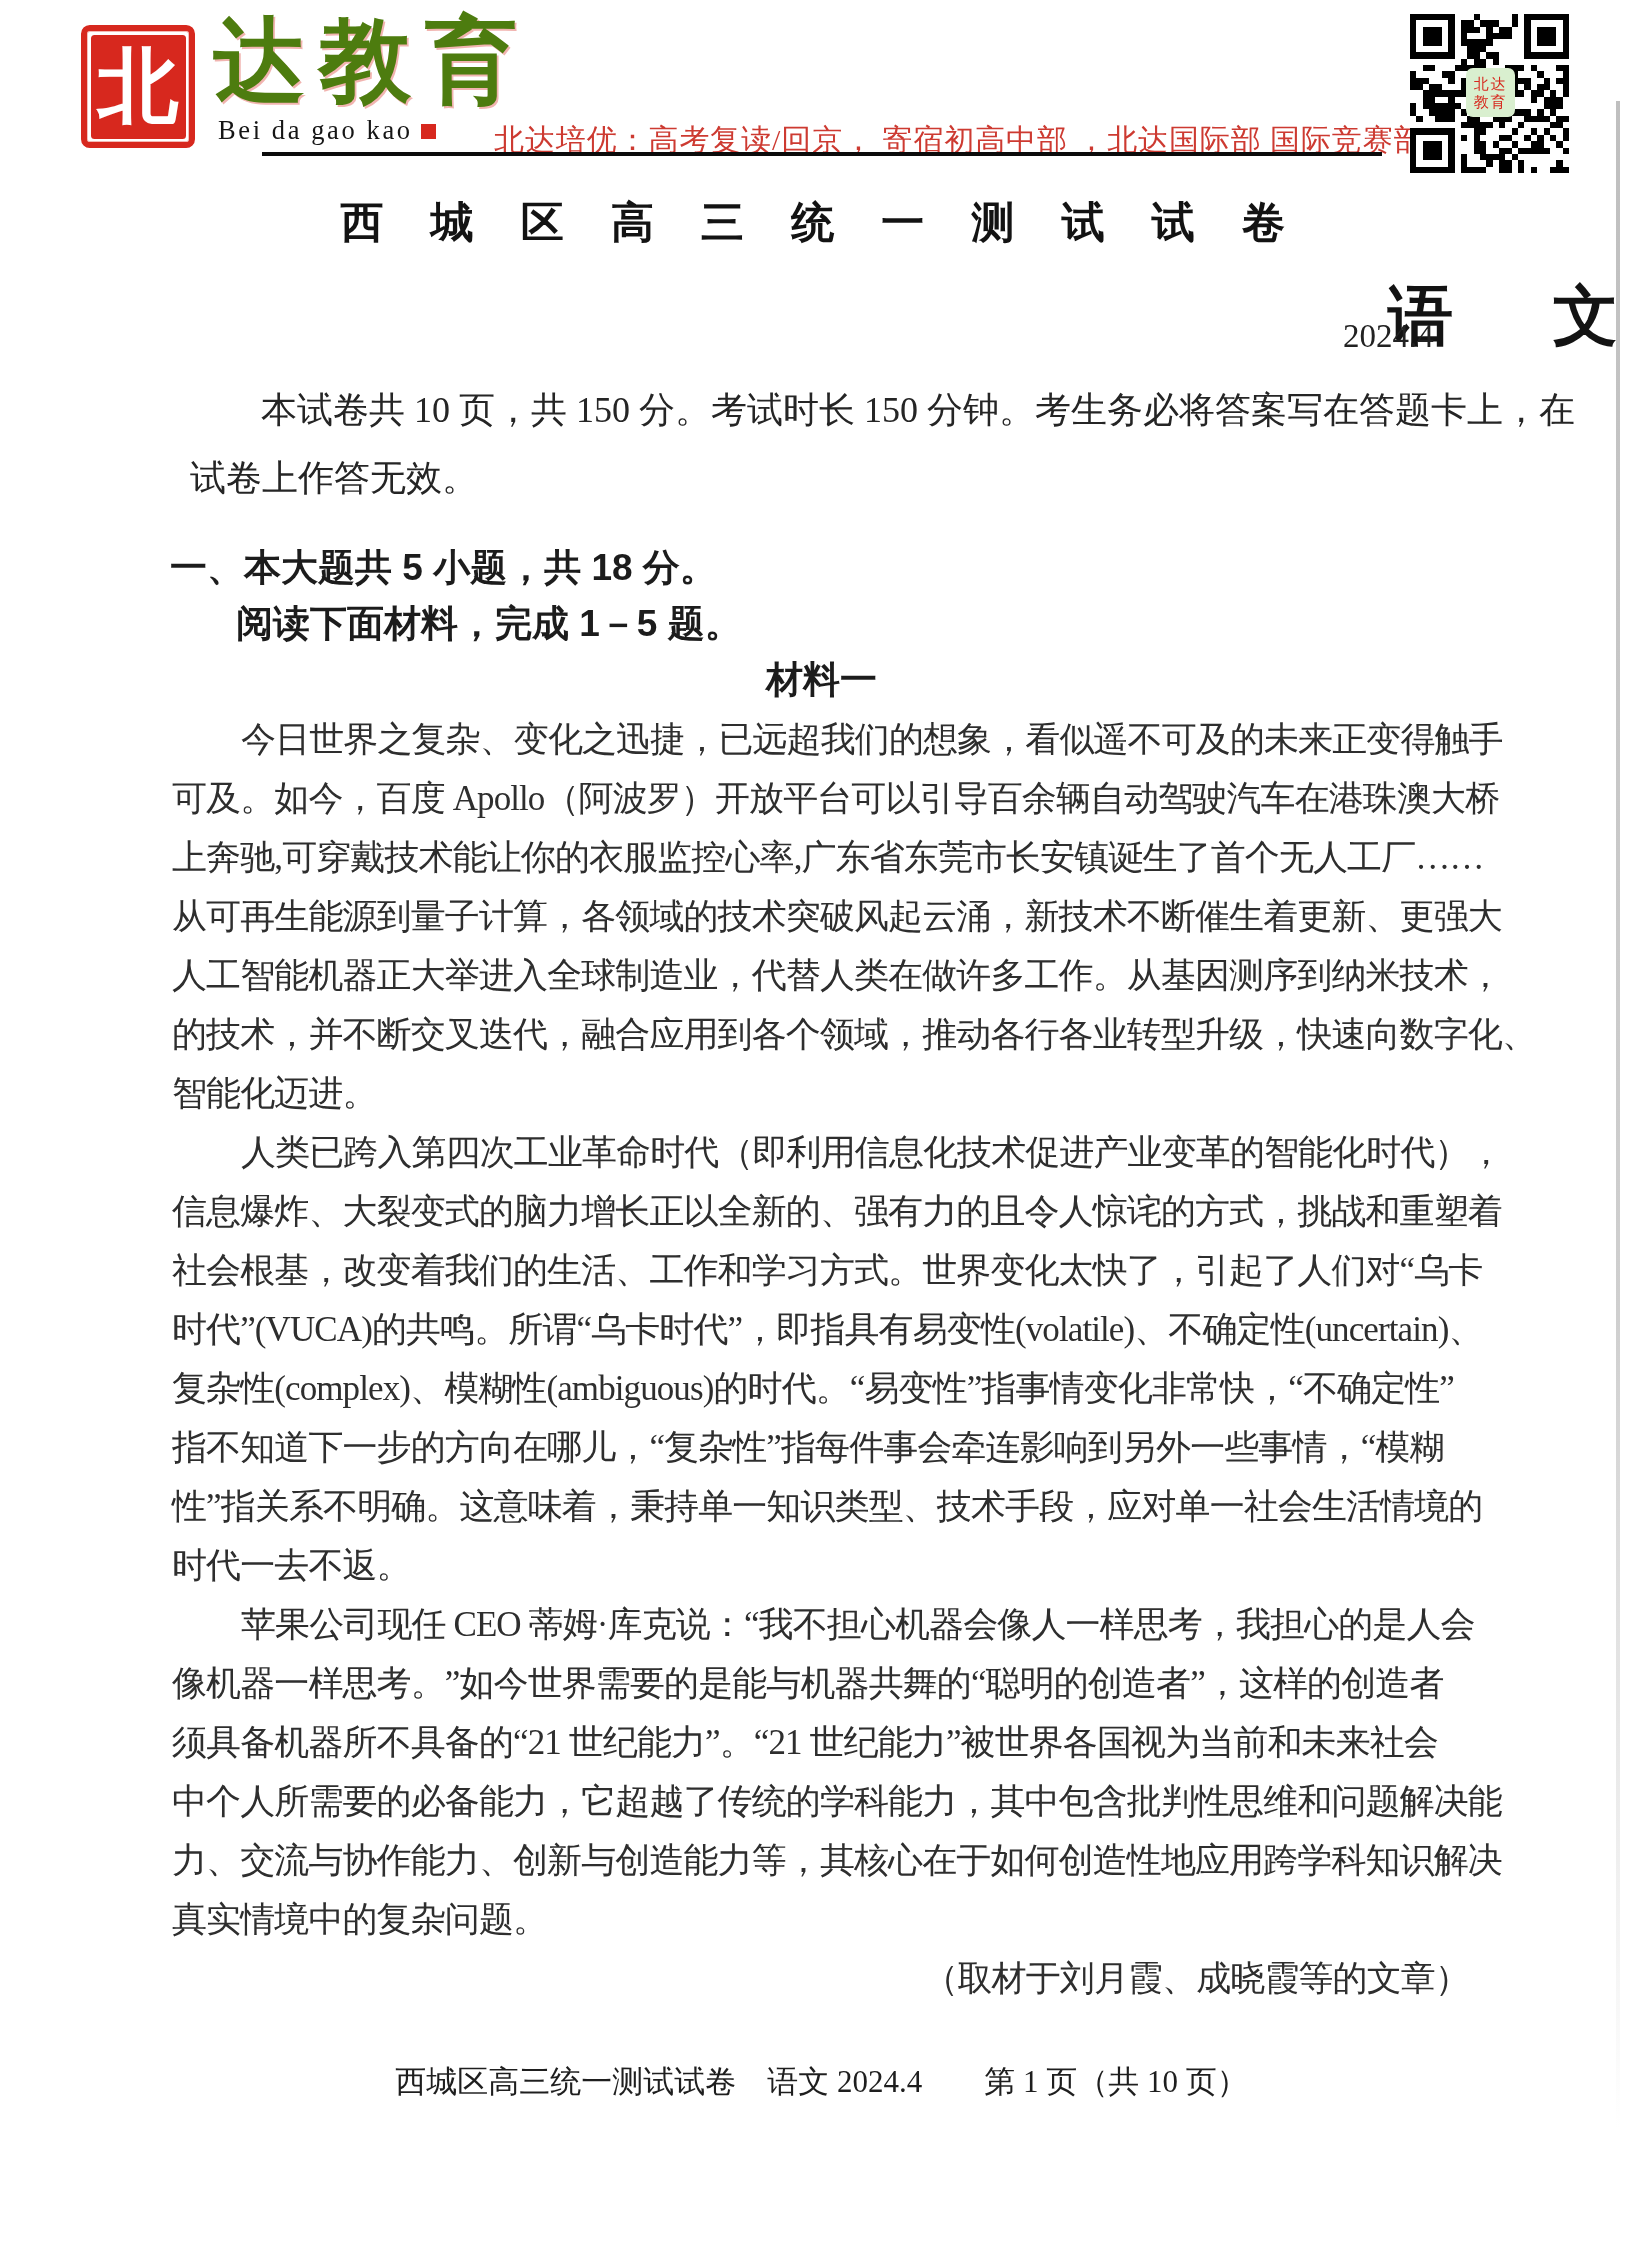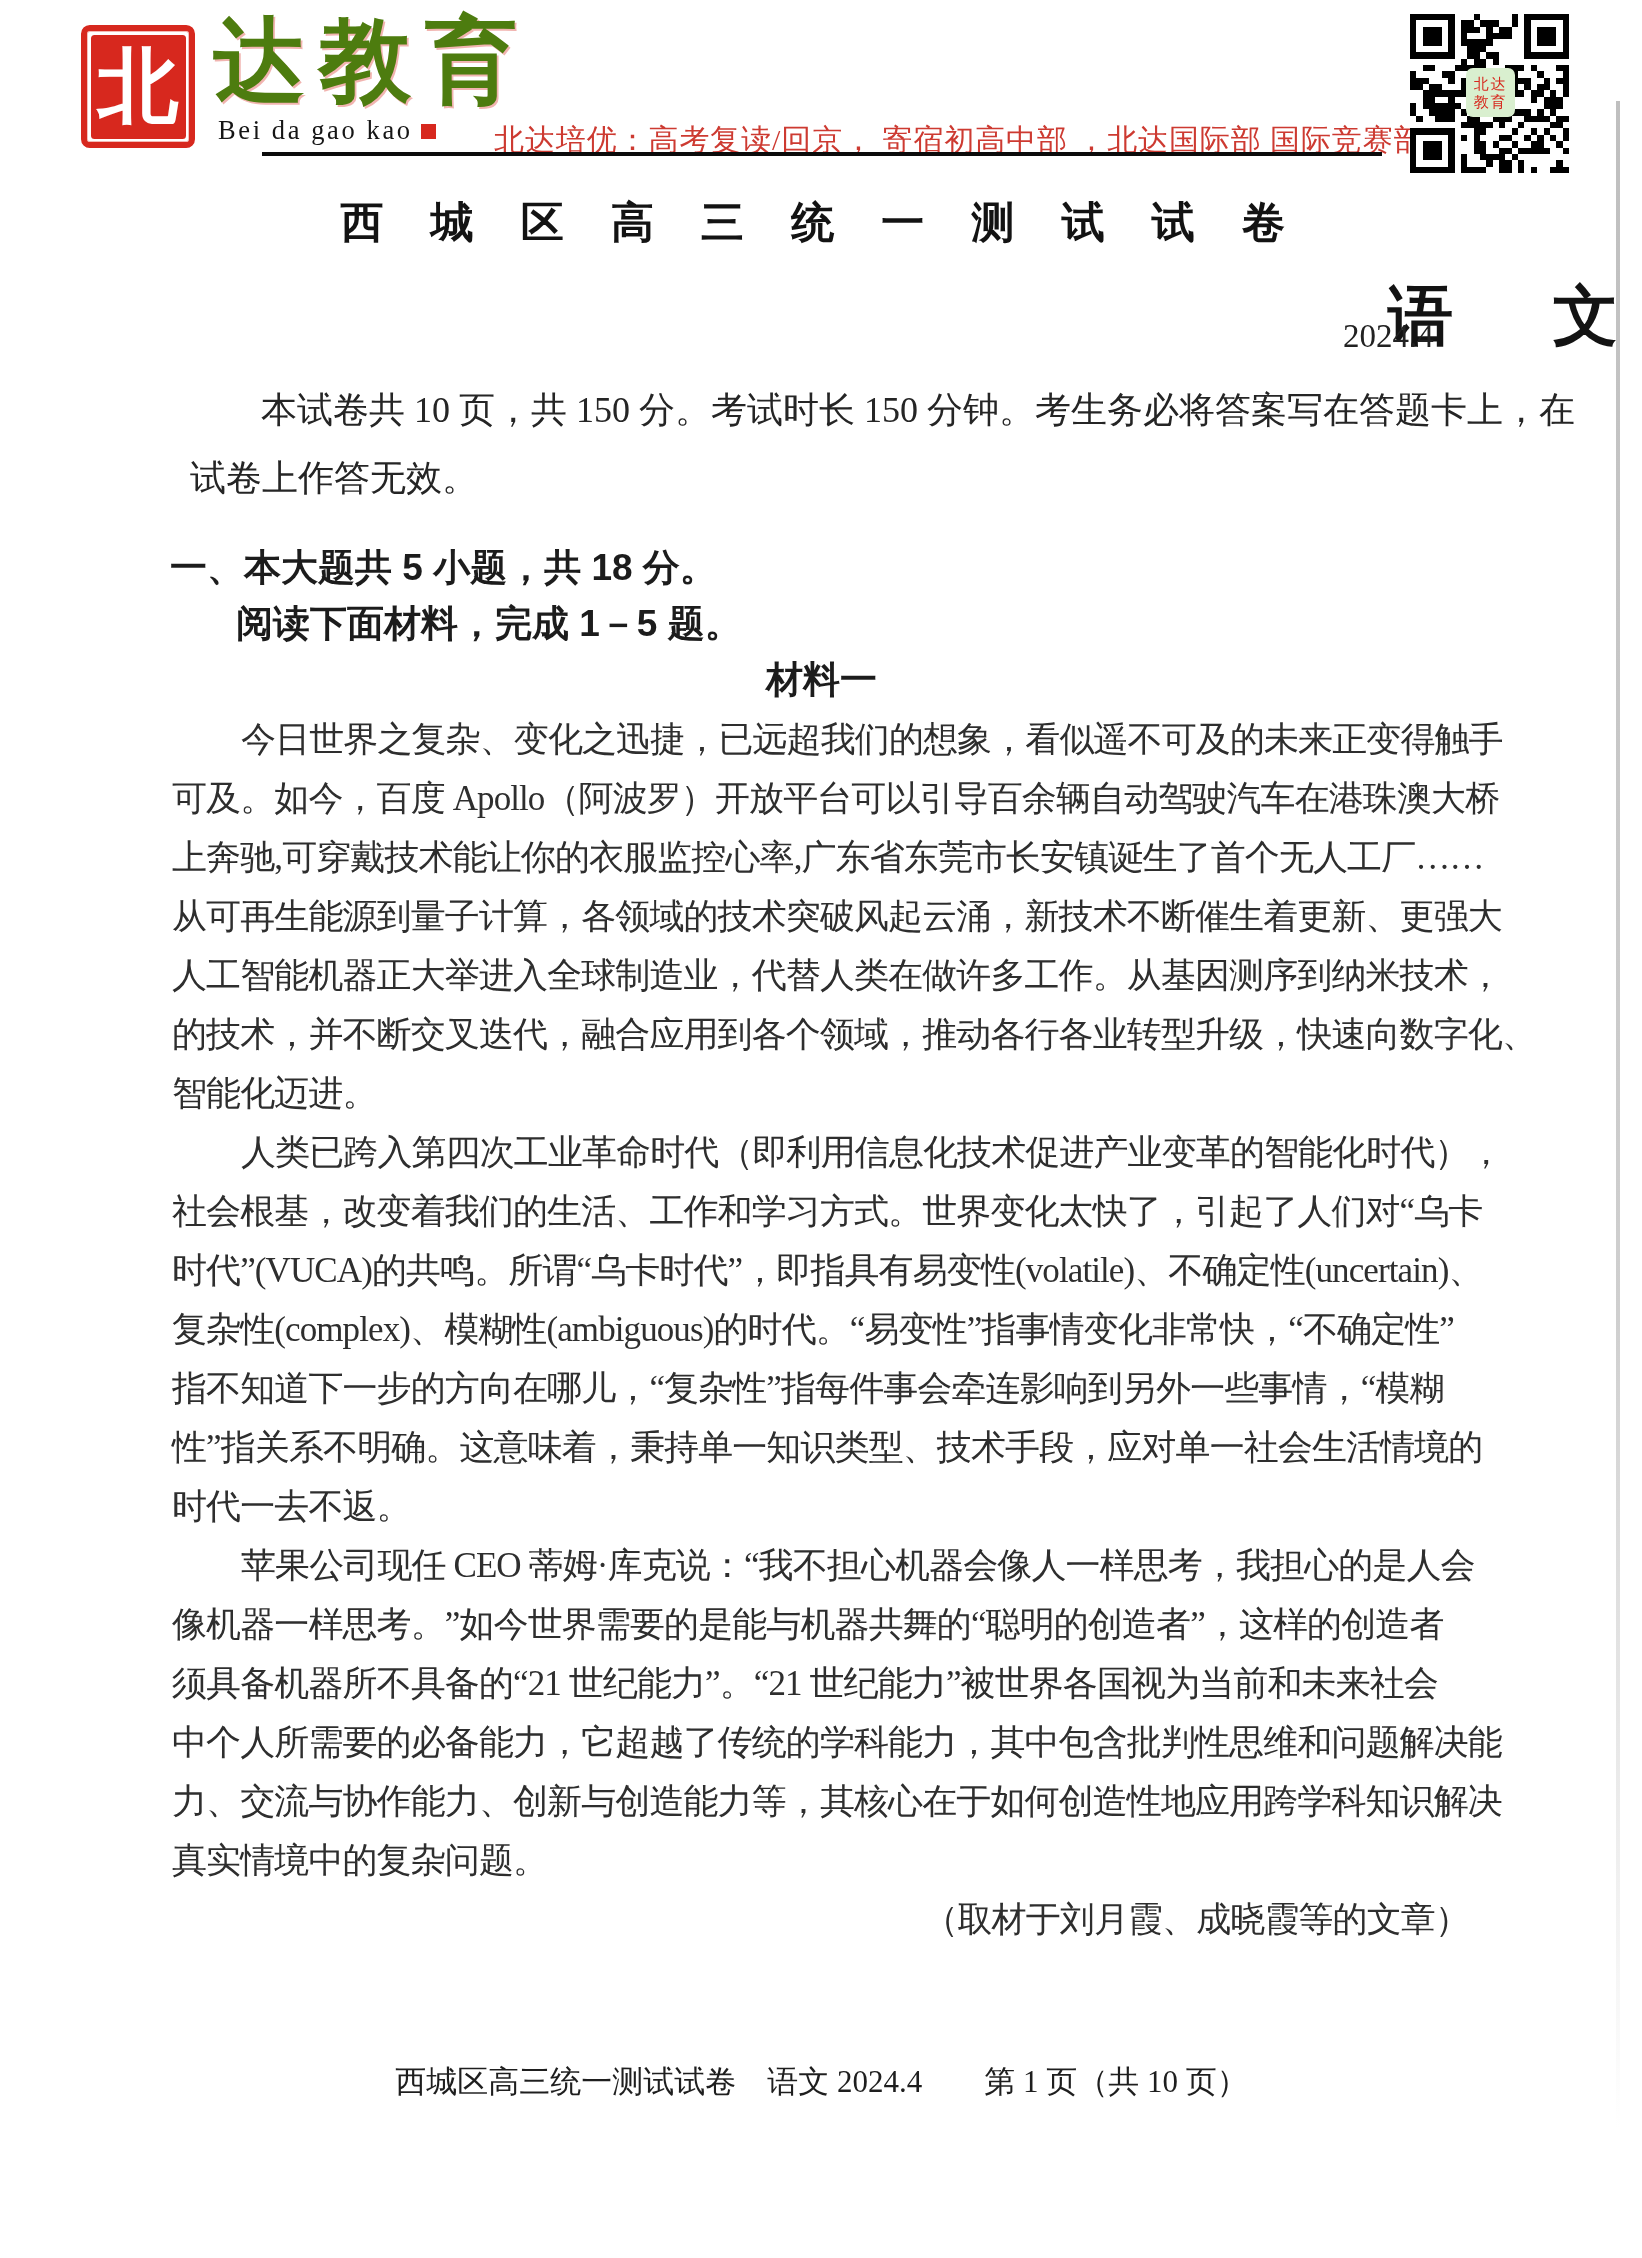--- a/index.html
+++ b/index.html
@@ -362,20 +362,21 @@
 
   <div class="body-text">
     <div class="line indent">今日世界之复杂、变化之迅捷，已远超我们的想象，看似遥不可及的未来正变得触手</div>
     <div class="line">可及。如今，百度 Apollo（阿波罗）开放平台可以引导百余辆自动驾驶汽车在港珠澳大桥</div>
     <div class="line">上奔驰,可穿戴技术能让你的衣服监控心率,广东省东莞市长安镇诞生了首个无人工厂……</div>
     <div class="line">从可再生能源到量子计算，各领域的技术突破风起云涌，新技术不断催生着更新、更强大</div>
     <div class="line">人工智能机器正大举进入全球制造业，代替人类在做许多工作。从基因测序到纳米技术，</div>
     <div class="line">的技术，并不断交叉迭代，融合应用到各个领域，推动各行各业转型升级，快速向数字化、</div>
     <div class="line">智能化迈进。</div>
     <div class="line indent">人类已跨入第四次工业革命时代（即利用信息化技术促进产业变革的智能化时代），</div>
+    <div class="line">信息爆炸、大裂变式的脑力增长正以全新的、强有力的且令人惊诧的方式，挑战和重塑着</div>
     <div class="line">社会根基，改变着我们的生活、工作和学习方式。世界变化太快了，引起了人们对“乌卡</div>
     <div class="line">时代”(VUCA)的共鸣。所谓“乌卡时代”，即指具有易变性(volatile)、不确定性(uncertain)、</div>
     <div class="line">复杂性(complex)、模糊性(ambiguous)的时代。“易变性”指事情变化非常快，“不确定性”</div>
     <div class="line">指不知道下一步的方向在哪儿，“复杂性”指每件事会牵连影响到另外一些事情，“模糊</div>
     <div class="line">性”指关系不明确。这意味着，秉持单一知识类型、技术手段，应对单一社会生活情境的</div>
     <div class="line">时代一去不返。</div>
     <div class="line indent">苹果公司现任 CEO 蒂姆·库克说：“我不担心机器会像人一样思考，我担心的是人会</div>
     <div class="line">像机器一样思考。”如今世界需要的是能与机器共舞的“聪明的创造者”，这样的创造者</div>
     <div class="line">须具备机器所不具备的“21 世纪能力”。“21 世纪能力”被世界各国视为当前和未来社会</div>
     <div class="line">中个人所需要的必备能力，它超越了传统的学科能力，其中包含批判性思维和问题解决能</div>

